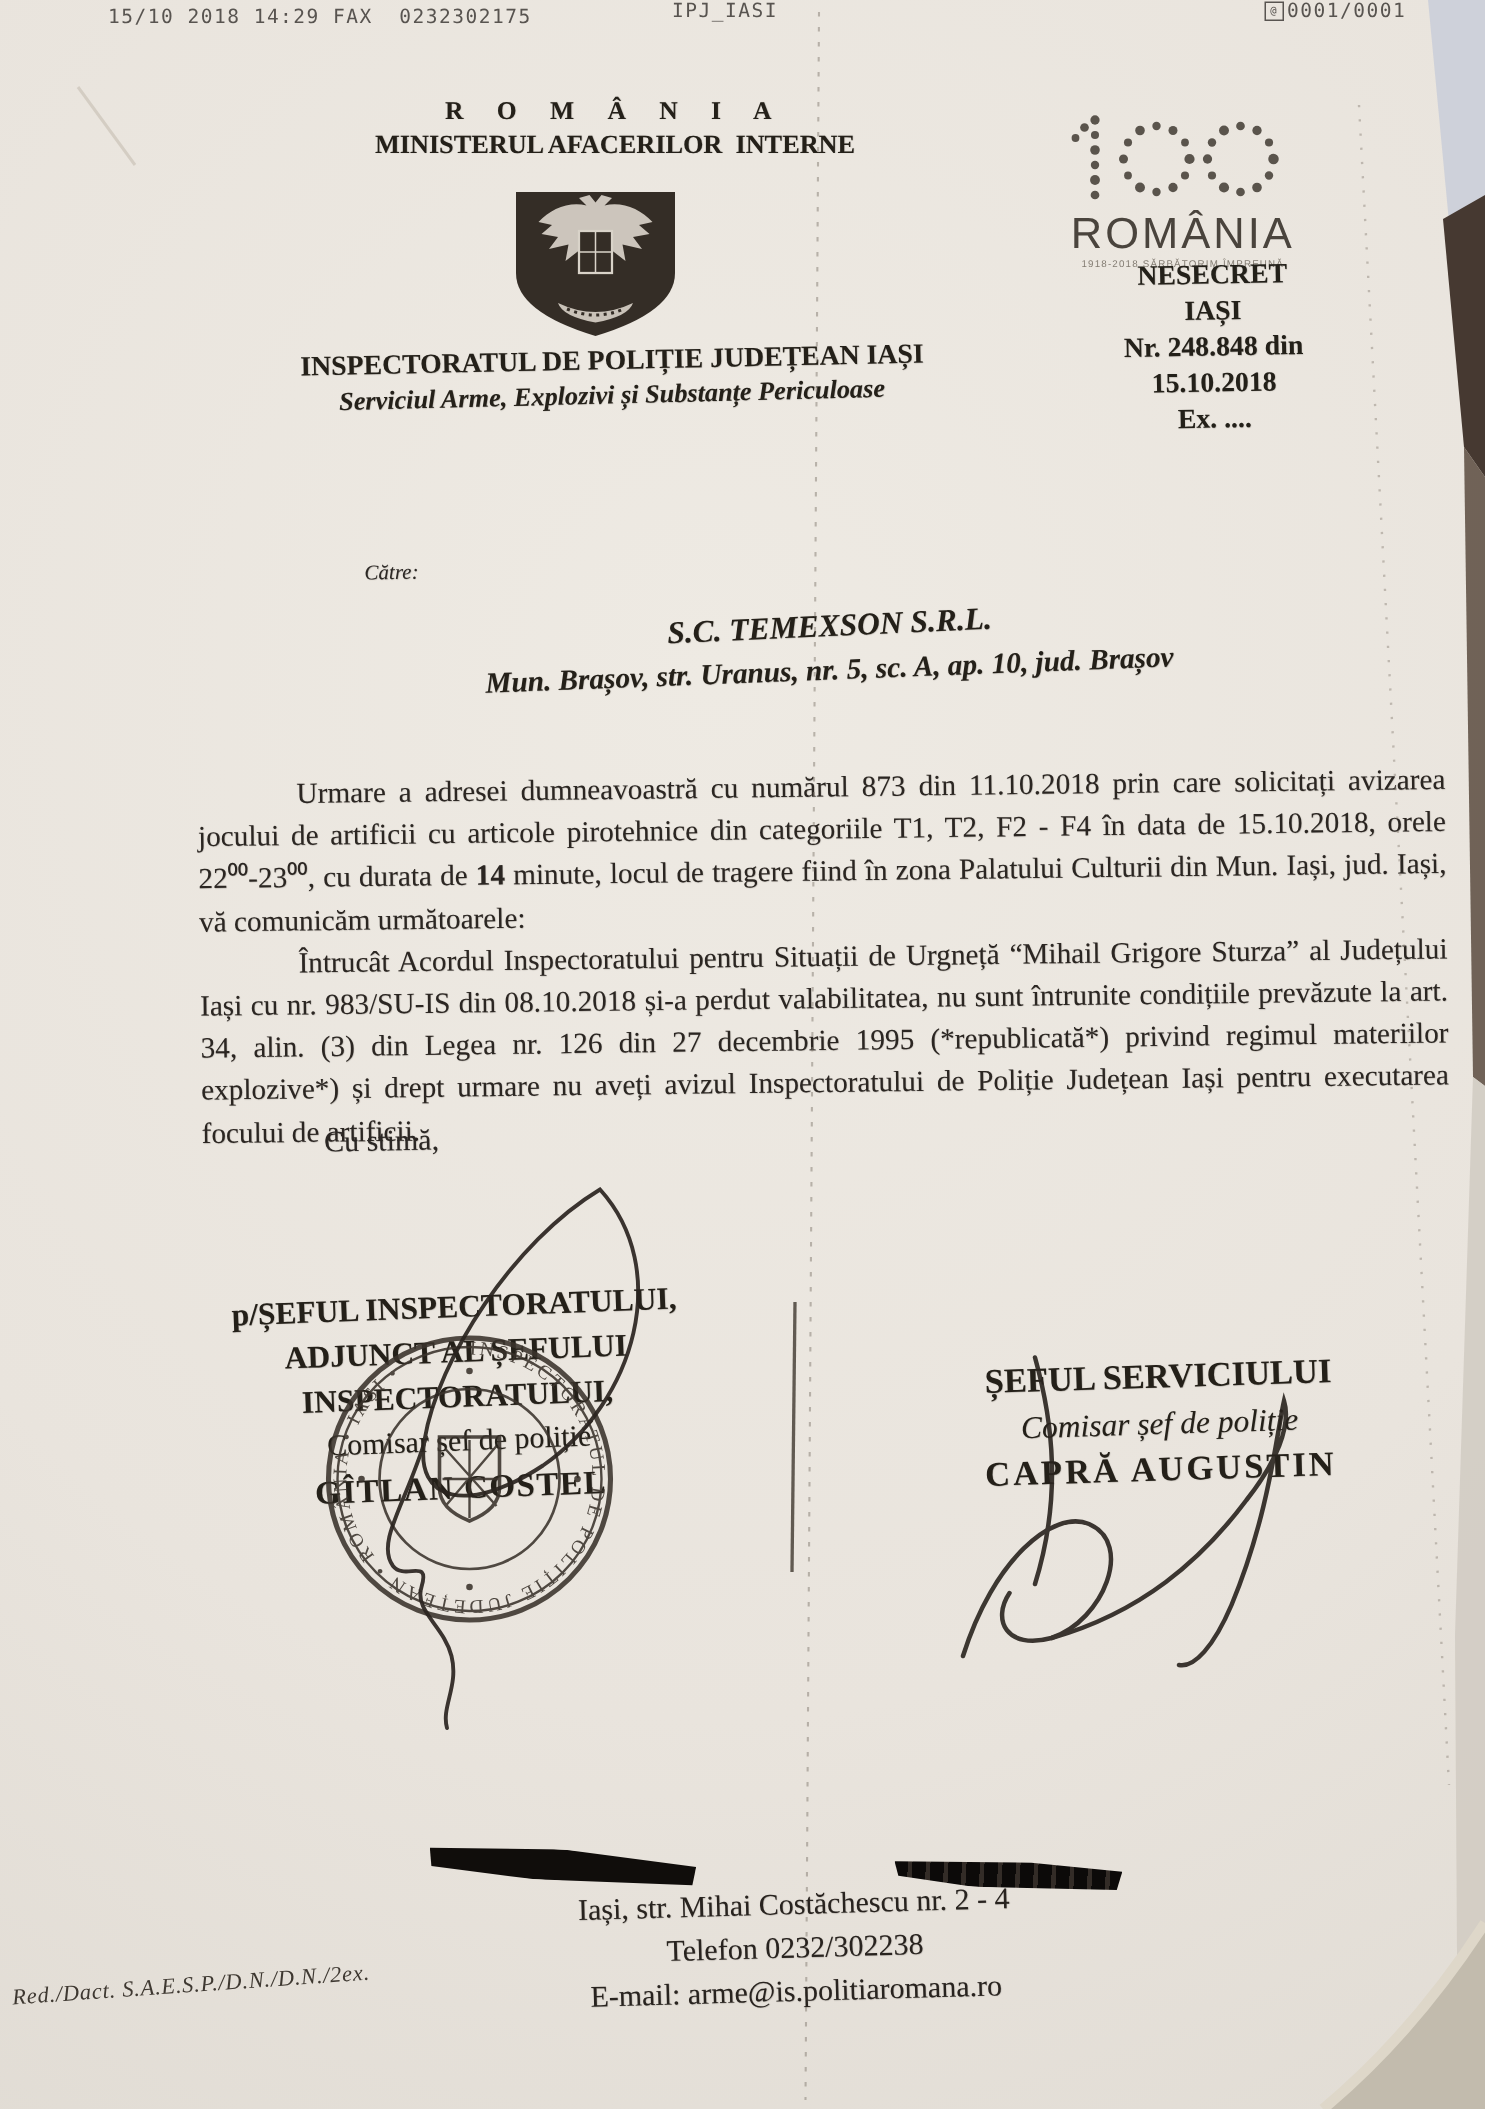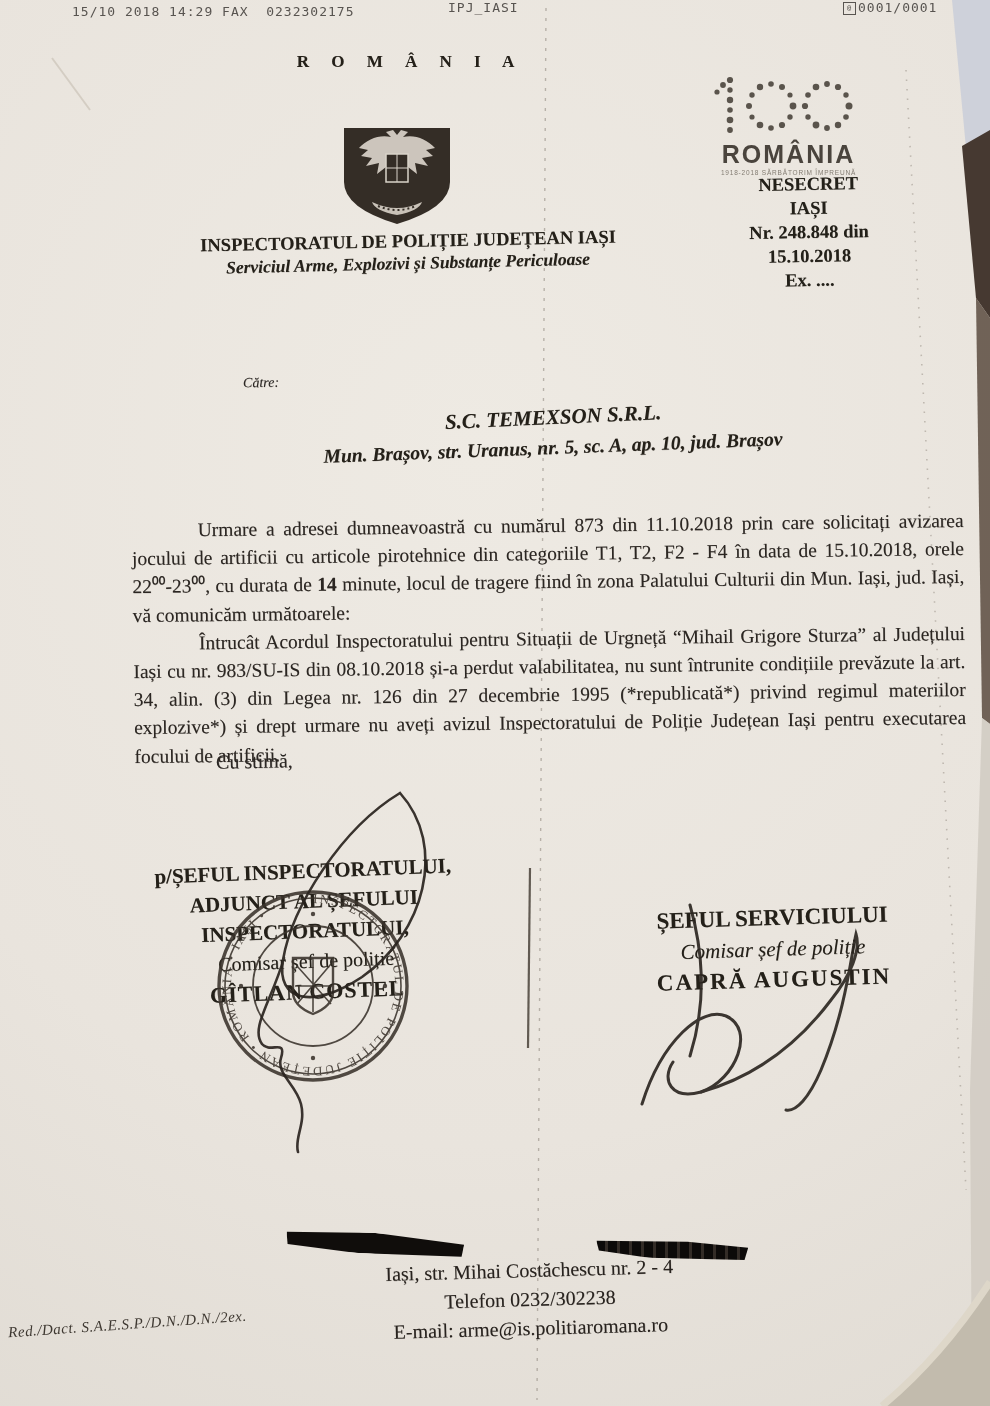--- a/index.html
+++ b/index.html
@@ -7,21 +7,21 @@
     position:relative;width:990px;height:1406px;overflow:hidden;
     background:
       radial-gradient(ellipse 120% 90% at 48% 32%, #eeeae3 0%, #e9e4dd 55%, #ded9d1 100%);
     font-family:"Liberation Serif", serif;
     color:#2b2724;
   }
   .abs{position:absolute;}
   .doc{text-shadow:0.3px 0.3px 0.6px rgba(50,44,38,.35);}
   .pre{white-space:pre;}
   .fax{font-family:"DejaVu Sans Mono", monospace;color:#585450;font-size:13px;letter-spacing:1px;}
-  .hdr{width:820px;left:0;top:50px;text-align:center;font-weight:bold;font-size:17.5px;line-height:23px;color:#242019;}
+  .hdr{width:820px;left:0;top:62px;text-align:center;font-weight:bold;font-size:17.5px;line-height:23px;color:#242019;}
   .hdr .country{letter-spacing:9px;font-size:17px;}
   .nesecret{left:714px;top:172px;width:190px;text-align:center;font-weight:bold;font-size:18.5px;line-height:24px;transform:rotate(-1deg);color:#232019;}
   .unit-title{left:0;top:231px;width:816px;text-align:center;font-weight:bold;font-size:18.5px;color:#242019;transform:rotate(-1.2deg);}
   .unit-sub{left:0;top:253px;width:816px;text-align:center;font-weight:bold;font-style:italic;font-size:17.5px;color:#242019;transform:rotate(-1.4deg);}
   .salutation{left:243px;top:375px;font-style:italic;font-size:14px;transform:rotate(-1deg);}
   .company{left:130px;top:405px;width:846px;text-align:center;font-weight:bold;font-style:italic;font-size:21px;transform:rotate(-2.6deg);color:#242019;}
   .address{left:110px;top:437px;width:886px;text-align:center;font-weight:bold;font-style:italic;font-size:19.5px;transform:rotate(-2.2deg);color:#242019;}
   .body-text{left:133px;top:512px;width:832px;font-size:19.5px;line-height:28.2px;text-align:justify;transform:rotate(-0.7deg);color:#2b2622;}
   .body-text p{margin:0;text-indent:66px;}
   .closing{left:216px;top:750px;font-size:20px;transform:rotate(-1deg);}
@@ -34,38 +34,39 @@
   .sig-right .rank{font-style:italic;font-size:21px;line-height:30px;}
   .sig-right .name{font-weight:bold;font-size:23px;letter-spacing:2px;line-height:32px;}
   .footer{left:220px;top:1256px;width:620px;text-align:center;font-size:20px;line-height:29px;transform:rotate(-1.6deg);color:#28231f;}
   .docref{left:8px;top:1316px;font-style:italic;font-size:15px;transform:rotate(-4deg);color:#3e3831;letter-spacing:.5px;}
   .redact{background:#100d0b;}
   .redact.r1{left:286px;top:1233px;width:178px;height:21px;transform:rotate(3.5deg);clip-path:polygon(0 20%,50% 0,100% 30%,99% 88%,40% 100%,1% 78%);}
   .redact.r2{left:596px;top:1240px;width:152px;height:19px;transform:rotate(3deg);
     background:repeating-linear-gradient(90deg,#0c0a09 0 9px,#332c27 9px 12px);
     clip-path:polygon(0 25%,60% 5%,100% 20%,98% 85%,35% 100%,2% 75%);}
   .cent{left:701px;top:68px;width:175px;text-align:center;color:#4c463f;}
-  .cent .roname{font-family:"Liberation Sans", sans-serif;font-weight:bold;font-size:25px;letter-spacing:2px;color:#4a443d;}
+  .cent .roname{font-family:"Liberation Sans", sans-serif;font-weight:normal;font-size:29px;letter-spacing:2px;color:#4a443d;}
   .cent .tag{font-family:"Liberation Sans", sans-serif;font-size:6.5px;letter-spacing:.8px;color:#837c72;filter:blur(.3px);}
   .faxpage{display:inline-block;width:11px;height:11px;border:1.5px solid #585450;font-size:7px;line-height:10px;text-align:center;vertical-align:middle;margin-right:2px;color:#585450;}
   svg{display:block;}
 </style>
 </head>
 <body>
 
 <div class="page">
 
   <div class="abs fax pre" style="left:72px;top:4px;">15/10 2018 14:29 FAX  0232302175</div>
   <div class="abs fax" style="left:448px;top:0;">IPJ_IASI</div>
   <div class="abs fax" style="left:843px;top:0;">
     <span class="faxpage">@</span><span>0001/0001</span>
   </div>
 
   <div class="abs hdr doc">
     <div class="country">R O M Â N I A</div>
+    <div class="pre">MINISTERUL AFACERILOR  INTERNE</div>
   </div>
 
   <div class="abs" style="left:336px;top:122px;">
     <svg width="122" height="108" viewBox="0 0 122 108">
       <path d="M8,6 L114,6 L114,60 Q114,86 61,102 Q8,86 8,60 Z" fill="#342d26"></path>
       <path d="M61,13 l4,-5 7,2 -5,5 c11,-3 24,2 32,11 l-9,2 7,6 -11,2 6,8 -13,-3 2,11 -9,-7 -4,11 -7,-9 -7,9 -4,-11 -9,7 2,-11 -13,3 6,-8 -11,-2 7,-6 -9,-2 c8,-9 21,-14 32,-11 l-5,-5 7,-2 Z" fill="#d9d3c9" opacity="0.92"></path>
       <rect x="50" y="32" width="22" height="28" fill="#342d26" stroke="#d9d3c9" stroke-width="1.5"></rect>
       <path d="M50,46 h22 M61,32 v28" stroke="#d9d3c9" stroke-width="1"></path>
       <path d="M36,80 Q61,92 86,80 q-3,9 -25,13 q-22,-4 -25,-13 Z" fill="#d9d3c9" opacity="0.9"></path>
       <path d="M42,84 q19,8 38,0" stroke="#342d26" stroke-width="2" fill="none" stroke-dasharray="2,3"></path>

